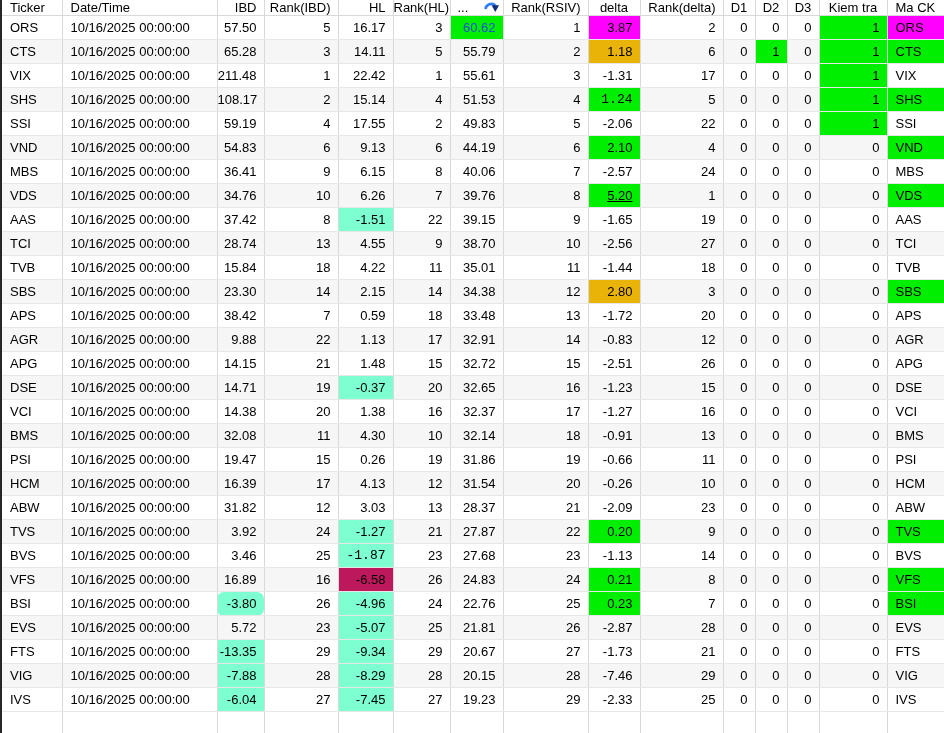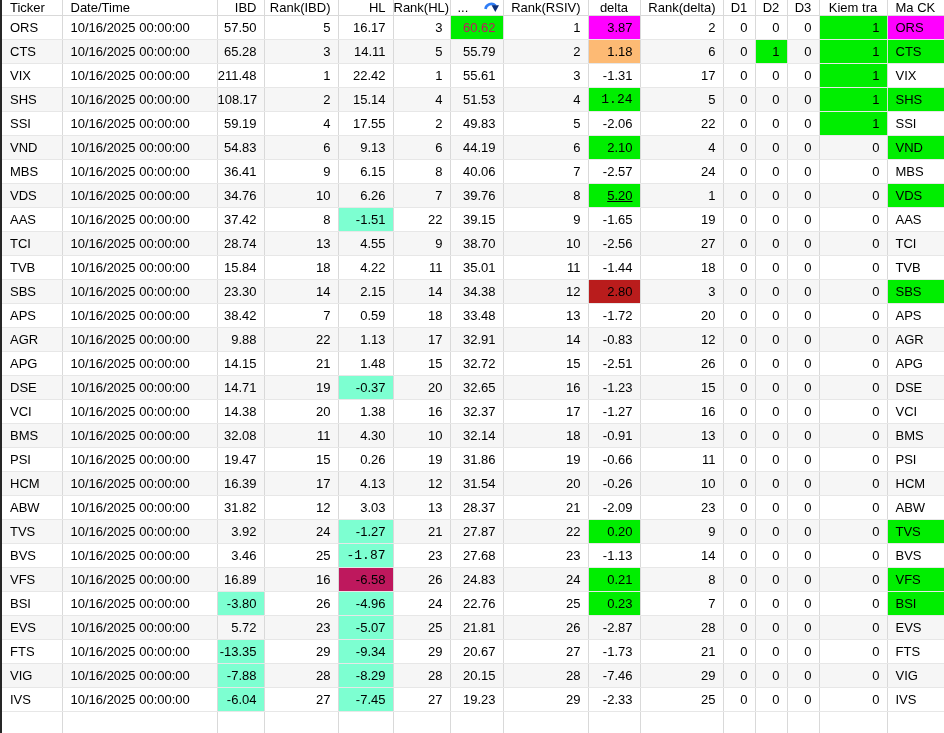--- a/index.html
+++ b/index.html
@@ -75,40 +75,40 @@
         </tr>
       </thead>
     <tbody>
         <tr>
           <td class="al">ORS</td>
           <td class="al">10/16/2025 00:00:00</td>
           <td class="ar">57.50</td>
           <td class="ar">5</td>
           <td class="ar">16.17</td>
           <td class="ar">3</td>
-          <td class="ar" style="background: rgb(0, 238, 0); color: #be185d;">60.62</td>
+          <td class="ar" style="background: rgb(0, 238, 0); color: #1d4ed8;">60.62</td>
           <td class="ar">1</td>
           <td class="ar" style="background: rgb(255, 0, 255);">3.87</td>
           <td class="ar">2</td>
           <td class="ar">0</td>
           <td class="ar">0</td>
           <td class="ar">0</td>
           <td class="ar" style="background: rgb(0, 238, 0);">1</td>
           <td class="al" style="background: rgb(255, 0, 255);">ORS</td>
         </tr>
         <tr>
           <td class="al">CTS</td>
           <td class="al">10/16/2025 00:00:00</td>
           <td class="ar">65.28</td>
           <td class="ar">3</td>
           <td class="ar">14.11</td>
           <td class="ar">5</td>
           <td class="ar">55.79</td>
           <td class="ar">2</td>
-          <td class="ar" style="background: #fdba74;">1.18</td>
+          <td class="ar" style="background: #eab308;">1.18</td>
           <td class="ar">6</td>
           <td class="ar">0</td>
           <td class="ar" style="background: rgb(0, 238, 0);">1</td>
           <td class="ar">0</td>
           <td class="ar" style="background: rgb(0, 238, 0);">1</td>
           <td class="al" style="background: rgb(0, 238, 0);">CTS</td>
         </tr>
         <tr>
           <td class="al">VIX</td>
           <td class="al">10/16/2025 00:00:00</td>
@@ -264,21 +264,21 @@
         </tr>
         <tr>
           <td class="al">SBS</td>
           <td class="al">10/16/2025 00:00:00</td>
           <td class="ar">23.30</td>
           <td class="ar">14</td>
           <td class="ar">2.15</td>
           <td class="ar">14</td>
           <td class="ar">34.38</td>
           <td class="ar">12</td>
-          <td class="ar" style="background: #b91c1c; padding-left: 13px;">2.80</td>
+          <td class="ar" style="background: #eab308; padding-left: 13px;">2.80</td>
           <td class="ar">3</td>
           <td class="ar">0</td>
           <td class="ar">0</td>
           <td class="ar">0</td>
           <td class="ar">0</td>
           <td class="al" style="background: rgb(0, 238, 0);">SBS</td>
         </tr>
         <tr>
           <td class="al">APS</td>
           <td class="al">10/16/2025 00:00:00</td>
@@ -479,21 +479,21 @@
           <td class="ar">8</td>
           <td class="ar">0</td>
           <td class="ar">0</td>
           <td class="ar">0</td>
           <td class="ar">0</td>
           <td class="al" style="background: rgb(0, 238, 0);">VFS</td>
         </tr>
         <tr>
           <td class="al">BSI</td>
           <td class="al">10/16/2025 00:00:00</td>
-          <td class="ar" style="background: rgb(125, 255, 209);">-3.80</td>
+          <td class="ar" style="background: rgb(125, 255, 209); border-radius: 7px;">-3.80</td>
           <td class="ar">26</td>
           <td class="ar" style="background: rgb(125, 255, 209);">-4.96</td>
           <td class="ar">24</td>
           <td class="ar">22.76</td>
           <td class="ar">25</td>
           <td class="ar" style="background: rgb(0, 238, 0);">0.23</td>
           <td class="ar">7</td>
           <td class="ar">0</td>
           <td class="ar">0</td>
           <td class="ar">0</td>

